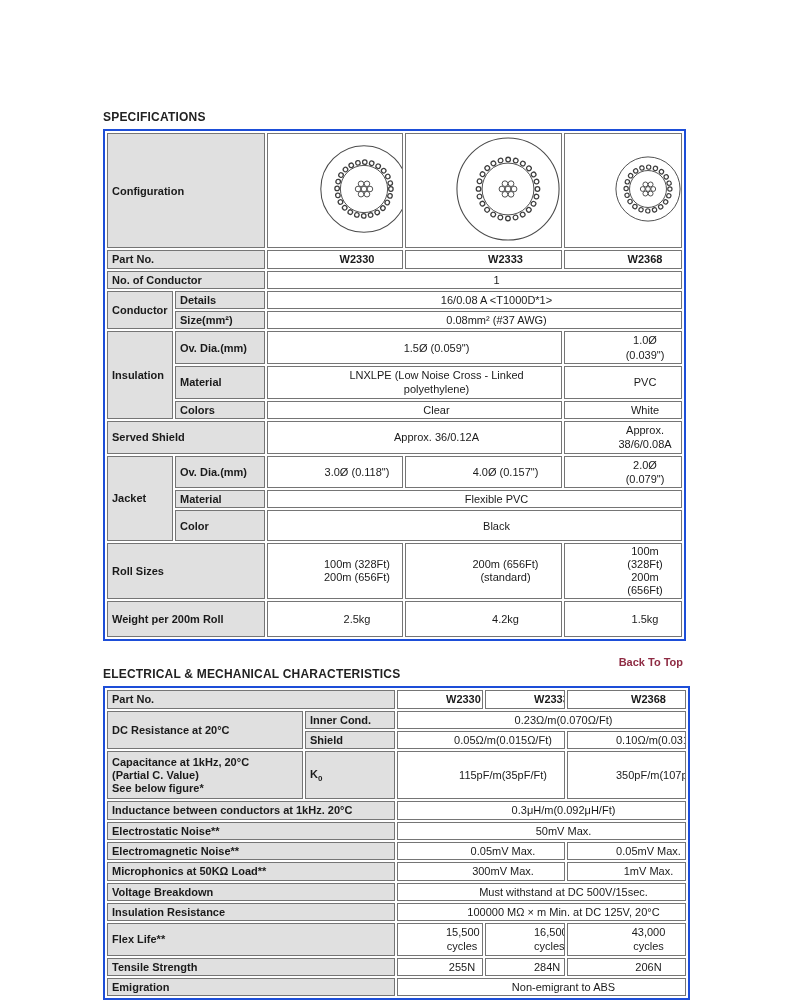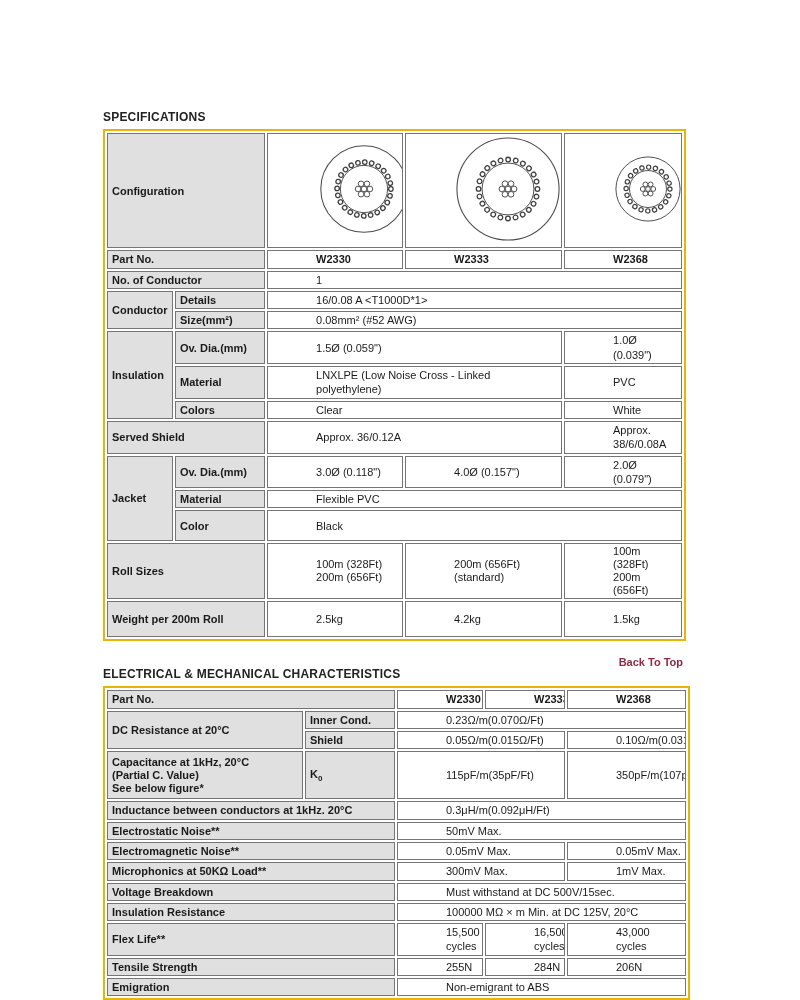--- a/index.html
+++ b/index.html
@@ -20,38 +20,38 @@
     font-size: 12px;
     font-weight: bold;
     color: #222;
     letter-spacing: 0.2px;
     margin-bottom: 5px;
   }
   table.spec {
     width: 579px;
     border-collapse: separate;
     border-spacing: 2px;
-    border: 2px solid #eab308;
+    border: 2px solid #1d4ed8;
     background: #ffffff;
     table-layout: fixed;
     font-size: 11px;
   }
   td {
     border: 1px solid #757575;
     padding: 1px 4px;
     vertical-align: middle;
     line-height: 1.3;
     overflow: hidden;
   }
   td.lbl {
     background: #e0e0e0;
     font-weight: bold;
     text-align: left;
   }
-  td.val { text-align: left; background: #fff; padding-left: 48px; }
+  td.val { text-align: center; background: #fff; padding-left: 48px; }
   td.bold { font-weight: bold; }
   .two-line div { line-height: 13px; }
   .diagram-cell { text-align: center; height: 112px; }
   .cap-lbl div { line-height: 13px; }
   a.backtotop {
     color: #8e2b43;
     font-size: 11px;
     font-weight: bold;
     text-decoration: none;
     position: absolute;
@@ -140,21 +140,21 @@
       <td class="lbl" colspan="2">No. of Conductor</td>
       <td class="val" colspan="3">1</td>
     </tr>
     <tr style="height:18px">
       <td class="lbl" rowspan="2">Conductor</td>
       <td class="lbl">Details</td>
       <td class="val" colspan="3">16/0.08 A &lt;T1000D*1&gt;</td>
     </tr>
     <tr style="height:18px">
       <td class="lbl">Size(mm²)</td>
-      <td class="val" colspan="3">0.08mm² (#52 AWG)</td>
+      <td class="val" colspan="3">0.08mm² (#37 AWG)</td>
     </tr>
     <tr style="height:18px">
       <td class="lbl" rowspan="3">Insulation</td>
       <td class="lbl">Ov. Dia.(mm)</td>
       <td class="val" colspan="2">1.5Ø (0.059")</td>
       <td class="val">1.0Ø (0.039")</td>
     </tr>
     <tr style="height:18px">
       <td class="lbl">Material</td>
       <td class="val" colspan="2">LNXLPE (Low Noise Cross - Linked polyethylene)</td>

